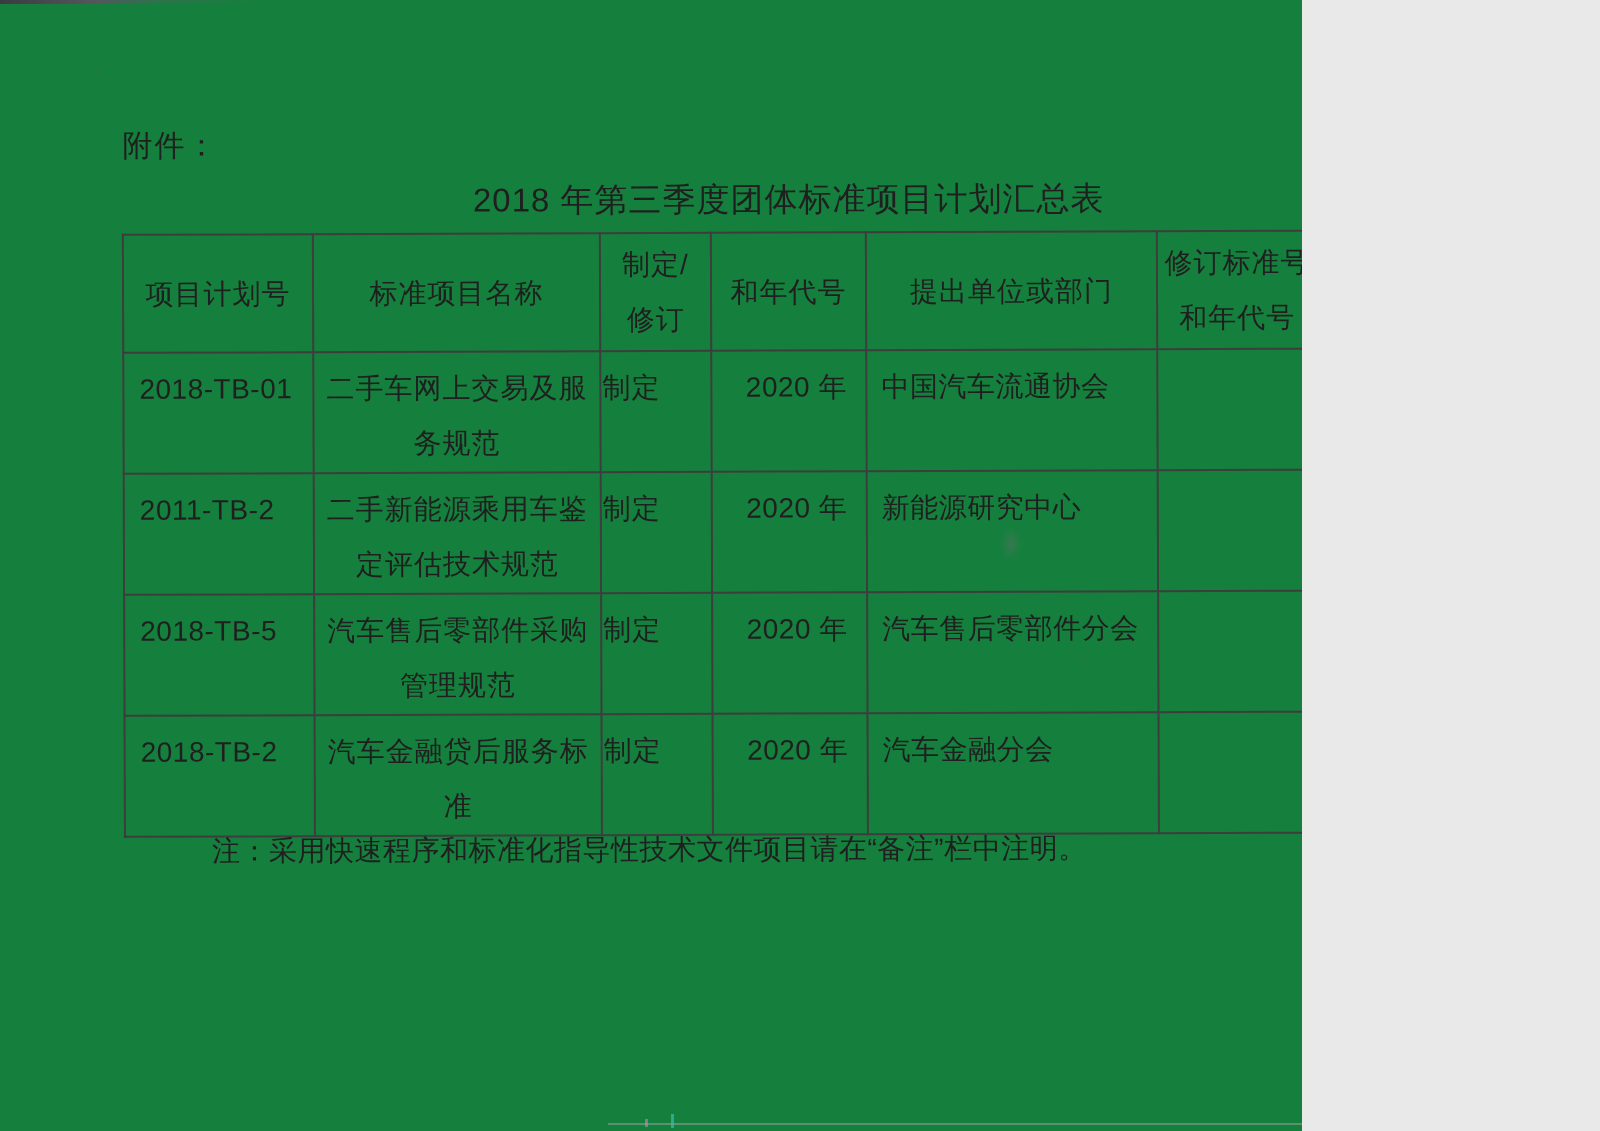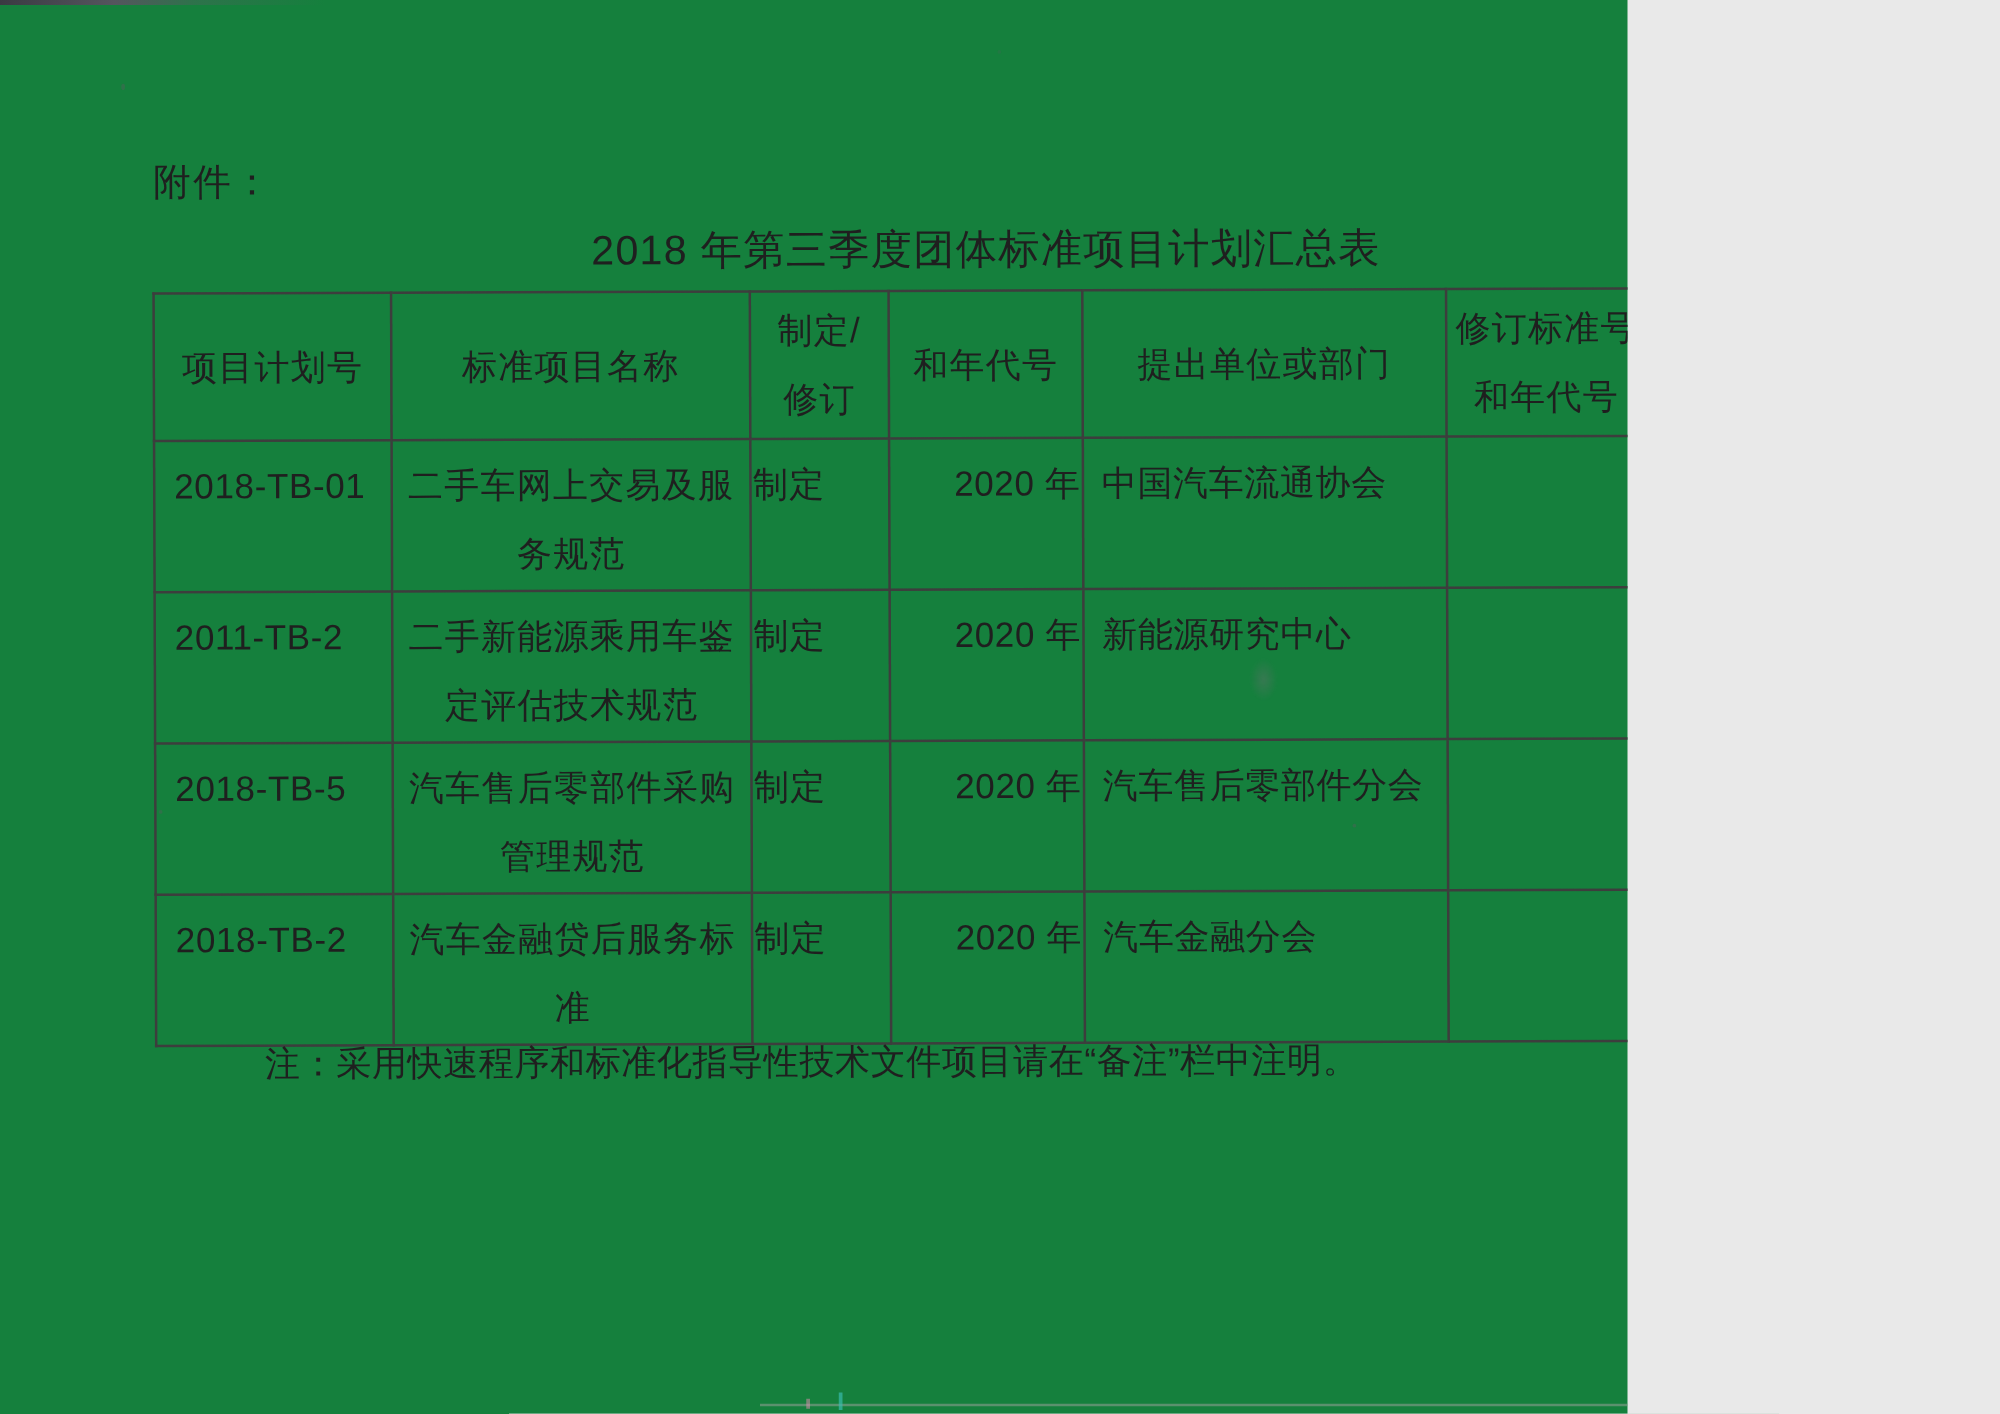--- a/index.html
+++ b/index.html
@@ -47,21 +47,21 @@
     vertical-align:top;
     padding-top:8px;
     line-height:55px;
     white-space:pre-line;
   }
   tr.hrow{height:118px;}
   tr.drow{height:118px;}
   td.c-plan{text-align:left;padding-left:15px;letter-spacing:0.5px;}
   td.c-name{text-align:center;letter-spacing:1px;}
   td.c-type{text-align:left;letter-spacing:1px;}
-  td.c-done{text-align:right;padding-left:16px;letter-spacing:0.5px;}
+  td.c-done{text-align:center;padding-left:16px;letter-spacing:0.5px;}
   td.c-unit{text-align:left;padding-left:14px;letter-spacing:0.5px;}
   td.c-rev,td.c-rem{text-align:center;}
   .note{
     position:absolute;left:211px;top:831px;
     font-size:28px;letter-spacing:0.5px;
   }
   
   .art-topline{
     position:absolute;left:0;top:0;width:260px;height:4px;
     background:linear-gradient(to right,#3a3a42 0%,#55555e 35%,rgba(90,90,100,0.35) 60%,rgba(120,120,130,0) 100%);

